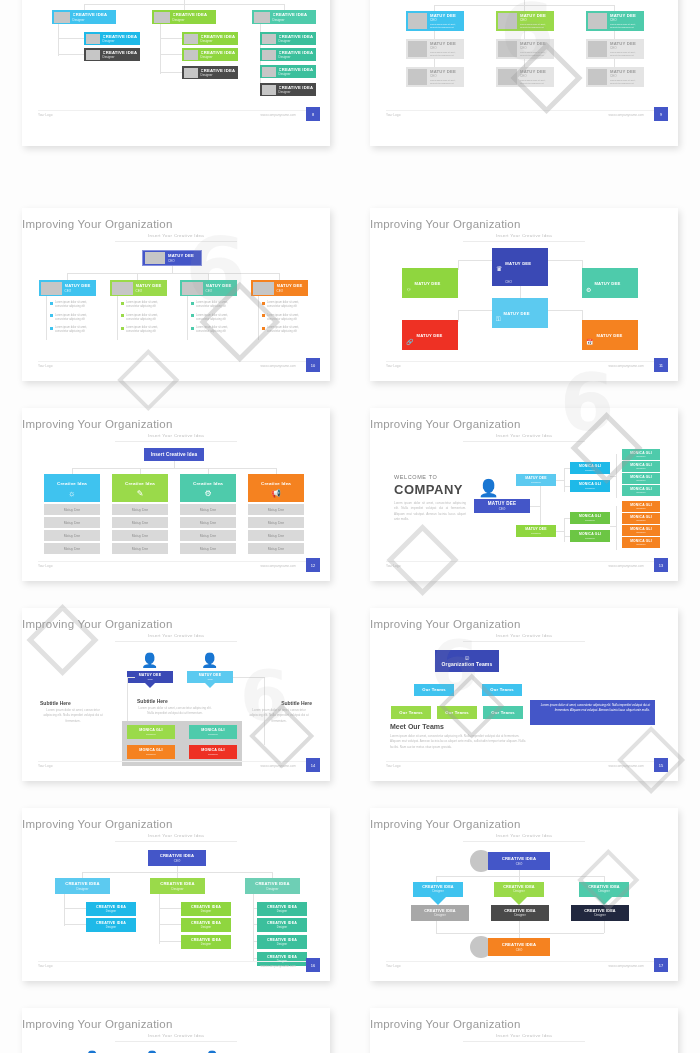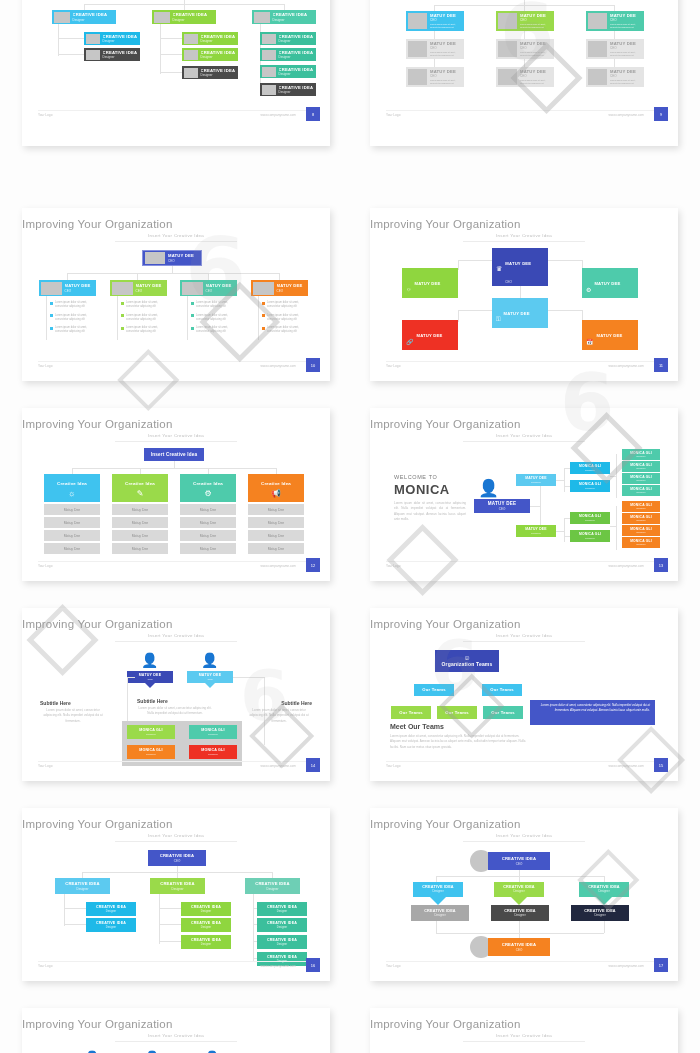--- a/index.html
+++ b/index.html
@@ -607,21 +607,21 @@
       </div>
     </div>
 
     <div class="cell">
       <div class="slide">
         <div class="s-title">Improving Your Organization</div>
         <div class="s-sub">Insert Your Creative Idea</div>
         <div class="s-rule"></div>
 
         <div class="hd" style="left:24px;top:66px;font-size:5.5px;color:#7a7a7a;font-weight:400;letter-spacing:.6px;">WELCOME TO</div>
-        <div class="hd" style="left:24px;top:74px;font-size:13px;letter-spacing:.5px;">MONICA</div>
+        <div class="hd" style="left:24px;top:74px;font-size:13px;letter-spacing:.5px;">COMPANY</div>
         <div class="para" style="left:24px;top:93px;width:72px;">Lorem ipsum dolor sit amet, consectetur adipiscing elit. Nulla imperdiet volutpat dui at fermentum. Aliquam erat volutpat. Aenean lacinia lacus aliquet ante mollis.</div>
 
         <div style="position:absolute;left:108px;top:70px;font-size:17px;color:#2e3a4d;">👤</div>
 
         <div class="node center" style="left:104px;top:91px;width:56px;height:14px;background:#4456c8;">
           <div class="txt">
               <div class="nm" style="font-size:4.6px;">MATUY DEE</div>
               <div class="rl">CEO</div>
             </div>
         </div>

